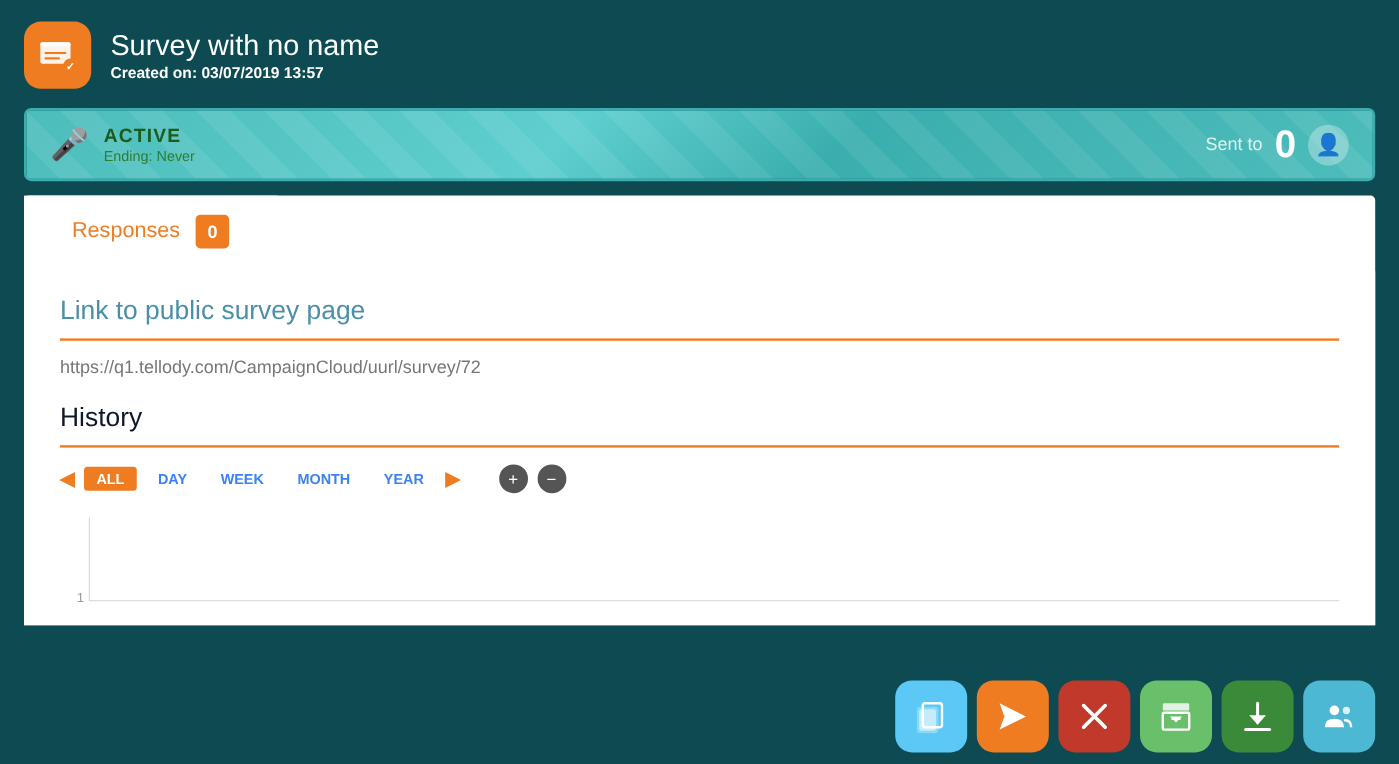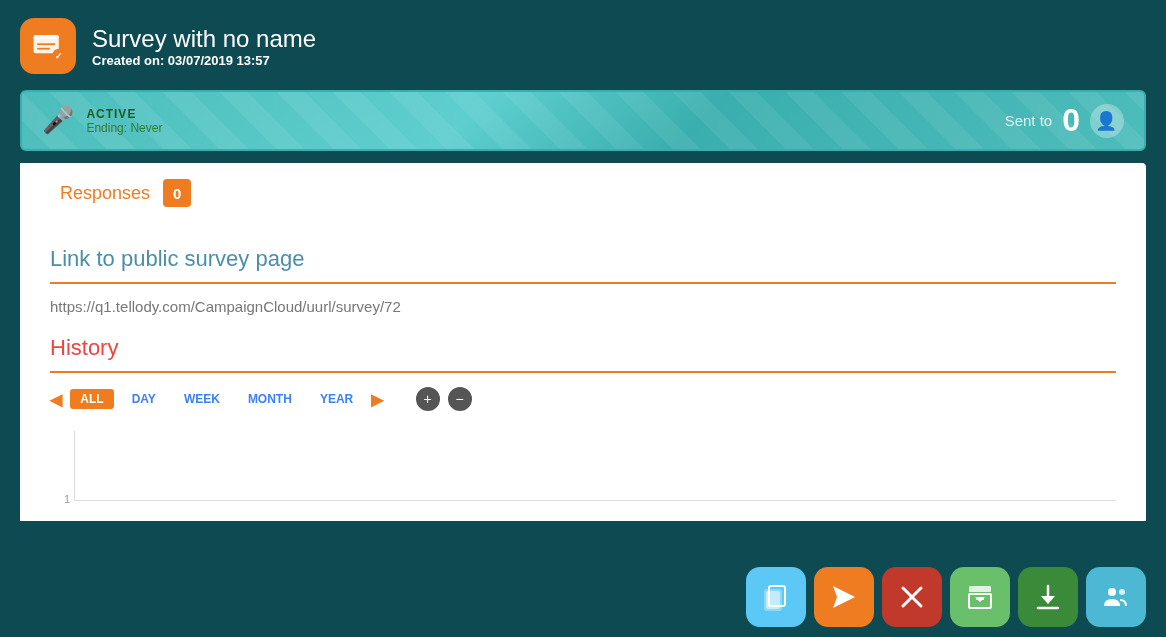--- a/index.html
+++ b/index.html
@@ -78,21 +78,21 @@
       align-items: center;
       gap: 12px;
       position: relative;
       z-index: 1;
     }
     .mic-icon {
       color: #2e7d32;
       font-size: 26px;
     }
     .active-status .status-label {
-      font-size: 12px;
+      font-size: 16px;
       font-weight: bold;
       color: #1a5c1a;
       letter-spacing: 1px;
     }
     .active-status .ending {
       font-size: 12px;
       color: #2e7d32;
     }
     .active-right {
       display: flex;
@@ -186,21 +186,21 @@
     }
     .link-url {
       font-size: 15px;
       color: #777;
       margin-bottom: 20px;
     }
 
     .history-section { margin-top: 10px; }
     .history-title {
       font-size: 22px;
-      color: #ef4444;
+      color: #0f172a;
       font-weight: 300;
       margin-bottom: 10px;
     }
 
     
     .chart-controls {
       display: flex;
       align-items: center;
       gap: 8px;
       margin-top: 14px;

